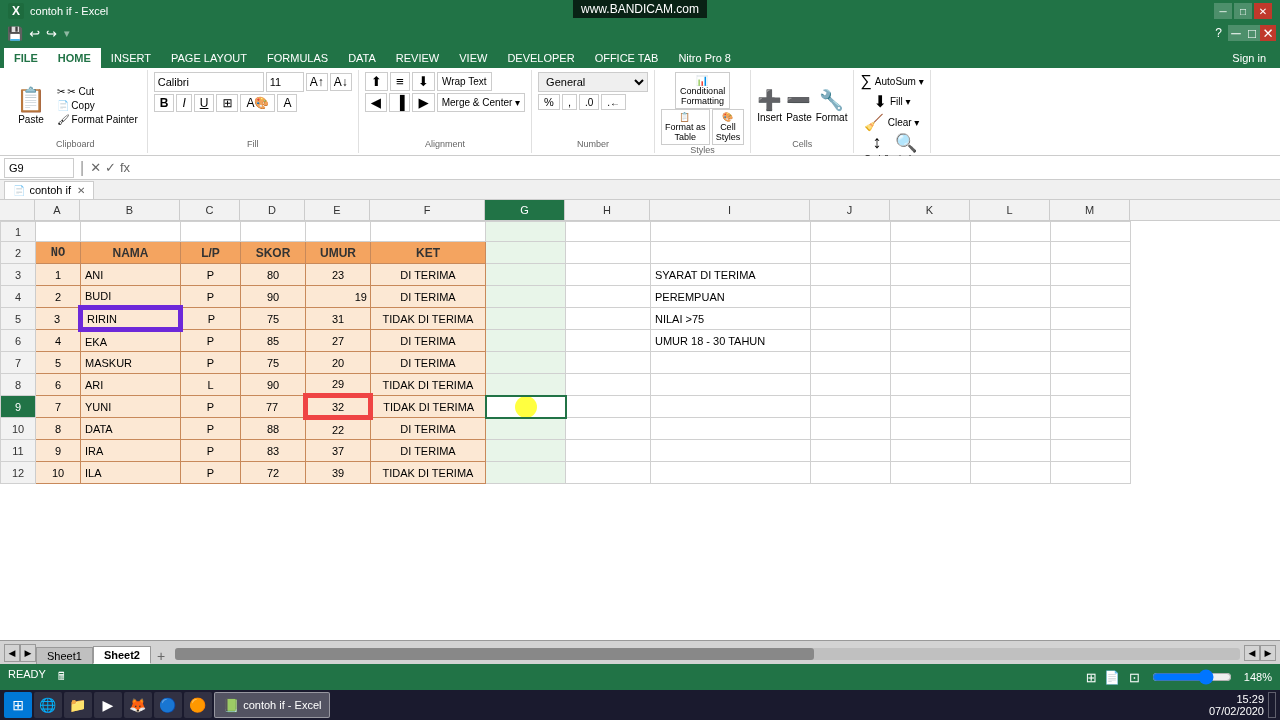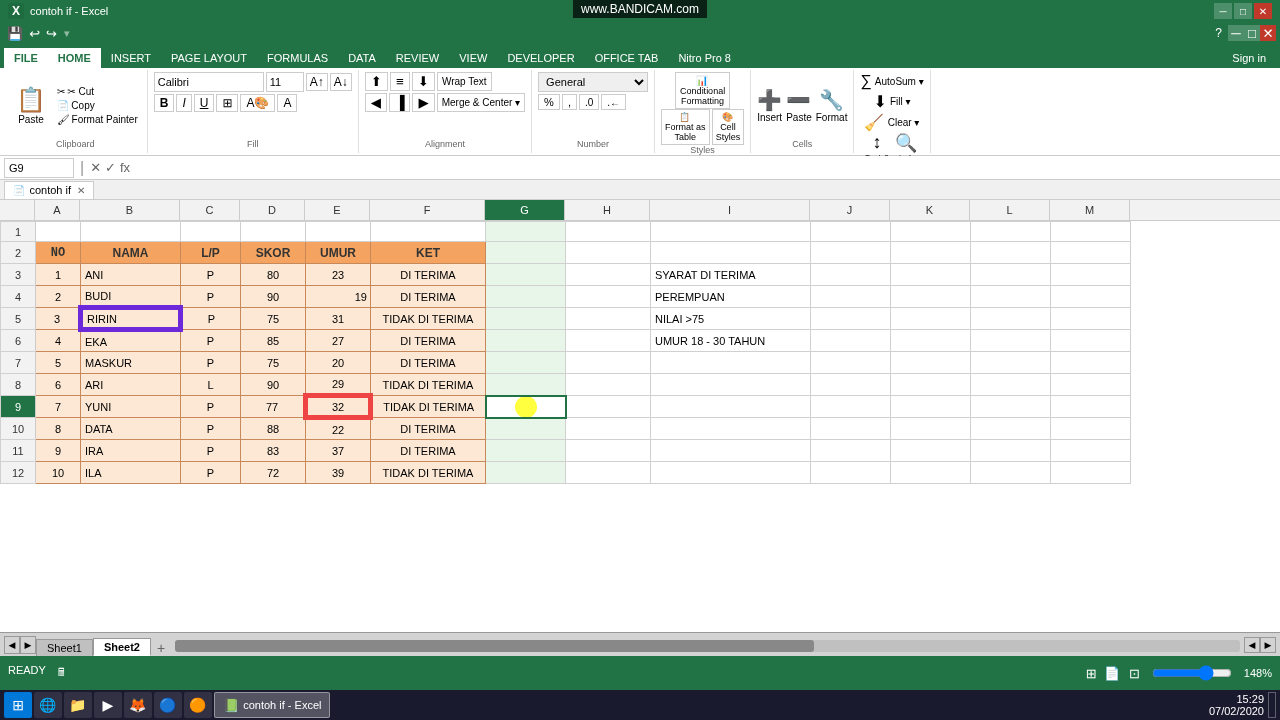--- a/index.html
+++ b/index.html
@@ -184,21 +184,21 @@
     .header-cell {
       background: #f4a460;
       color: #333;
       font-weight: bold;
       text-align: center;
       font-size: 12px;
     }
 
     
     #status-bar {
-      height: 34px;
+      height: 26px;
       background: #217346;
       display: flex;
       align-items: center;
       justify-content: space-between;
       padding: 3px 8px;
       color: white;
       font-size: 11px;
     }
     #status-bar .status-left { display: flex; gap: 8px; }
     #status-bar .status-right { display: flex; align-items: center; gap: 8px; }

